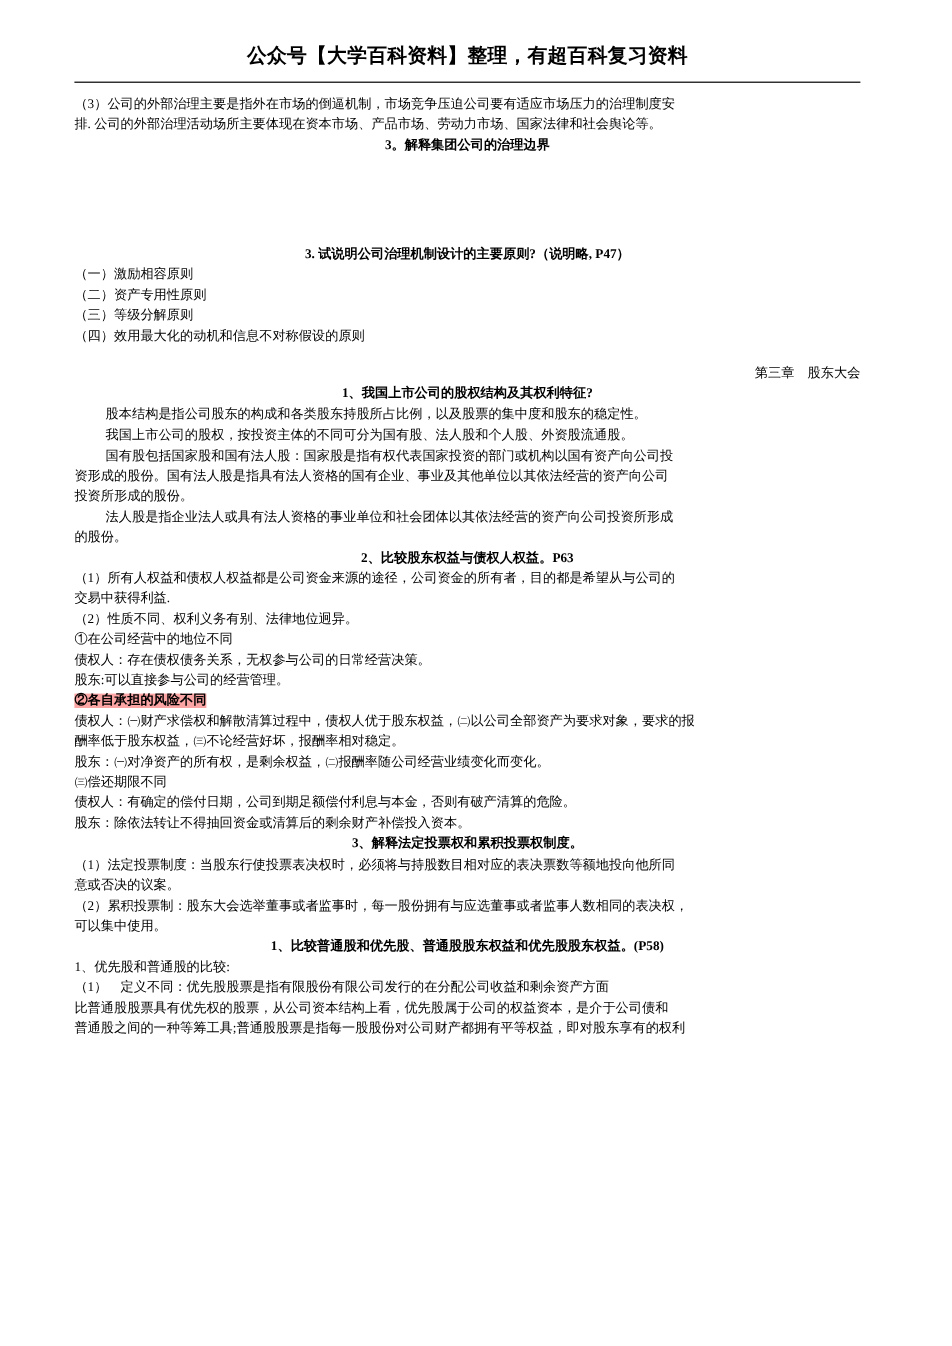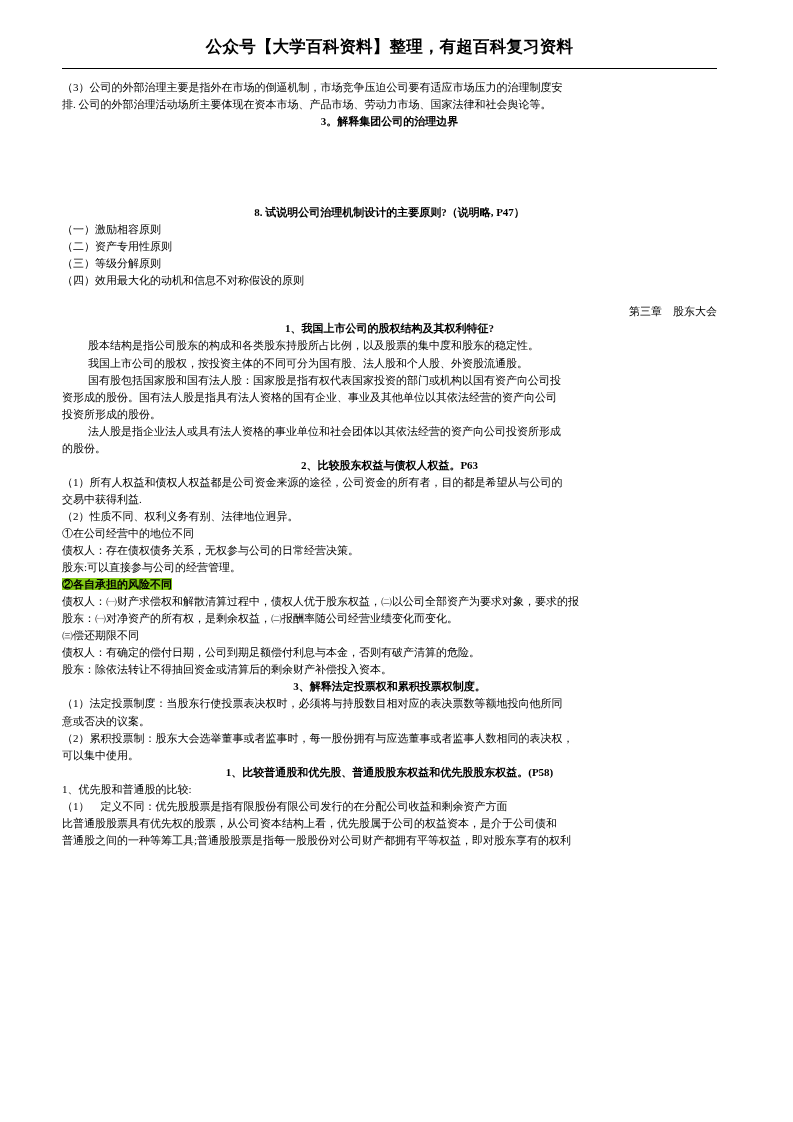--- a/index.html
+++ b/index.html
@@ -59,41 +59,41 @@
     text-align: right;
     font-weight: normal;
   }
   .spacer-lg {
     height: 74px;
   }
   .spacer-sm {
     height: 14px;
   }
   .hl {
-    background: #84cc16;
+    background: #fca5a5;
     font-weight: bold;
   }
 </style>
 </head>
 <body>
 
 <div class="page">
 
   <div class="watermark">公众号【大学百科资料】整理，有超百科复习资料</div>
   <hr class="hr">
 
   <div class="content">
 
     <p>（3）公司的外部治理主要是指外在市场的倒逼机制，市场竞争压迫公司要有适应市场压力的治理制度安</p>
     <p>排. 公司的外部治理活动场所主要体现在资本市场、产品市场、劳动力市场、国家法律和社会舆论等。</p>
     <p class="bold">3。解释集团公司的治理边界</p>
 
     <div class="spacer-lg"></div>
 
-    <p class="bold">8. 试说明公司治理机制设计的主要原则?（说明略, P47）</p>
+    <p class="bold">3. 试说明公司治理机制设计的主要原则?（说明略, P47）</p>
     <p>（一）激励相容原则</p>
     <p>（二）资产专用性原则</p>
     <p>（三）等级分解原则</p>
     <p>（四）效用最大化的动机和信息不对称假设的原则</p>
 
     <div class="spacer-sm"></div>
 
     <p class="center">第三章　股东大会</p>
 
     <p class="bold">1、我国上市公司的股权结构及其权利特征?</p>
@@ -107,20 +107,21 @@
 
     <p class="bold">2、比较股东权益与债权人权益。P63</p>
     <p>（1）所有人权益和债权人权益都是公司资金来源的途径，公司资金的所有者，目的都是希望从与公司的</p>
     <p>交易中获得利益.</p>
     <p>（2）性质不同、权利义务有别、法律地位迥异。</p>
     <p>①在公司经营中的地位不同</p>
     <p>债权人：存在债权债务关系，无权参与公司的日常经营决策。</p>
     <p>股东:可以直接参与公司的经营管理。</p>
     <p><span class="hl">②各自承担的风险不同</span></p>
     <p>债权人：㈠财产求偿权和解散清算过程中，债权人优于股东权益，㈡以公司全部资产为要求对象，要求的报</p>
+    <p>酬率低于股东权益，㈢不论经营好坏，报酬率相对稳定。</p>
     <p>股东：㈠对净资产的所有权，是剩余权益，㈡报酬率随公司经营业绩变化而变化。</p>
     <p>㈢偿还期限不同</p>
     <p>债权人：有确定的偿付日期，公司到期足额偿付利息与本金，否则有破产清算的危险。</p>
     <p>股东：除依法转让不得抽回资金或清算后的剩余财产补偿投入资本。</p>
 
     <p class="bold">3、解释法定投票权和累积投票权制度。</p>
     <p>（1）法定投票制度：当股东行使投票表决权时，必须将与持股数目相对应的表决票数等额地投向他所同</p>
     <p>意或否决的议案。</p>
     <p>（2）累积投票制：股东大会选举董事或者监事时，每一股份拥有与应选董事或者监事人数相同的表决权，</p>
     <p>可以集中使用。</p>

